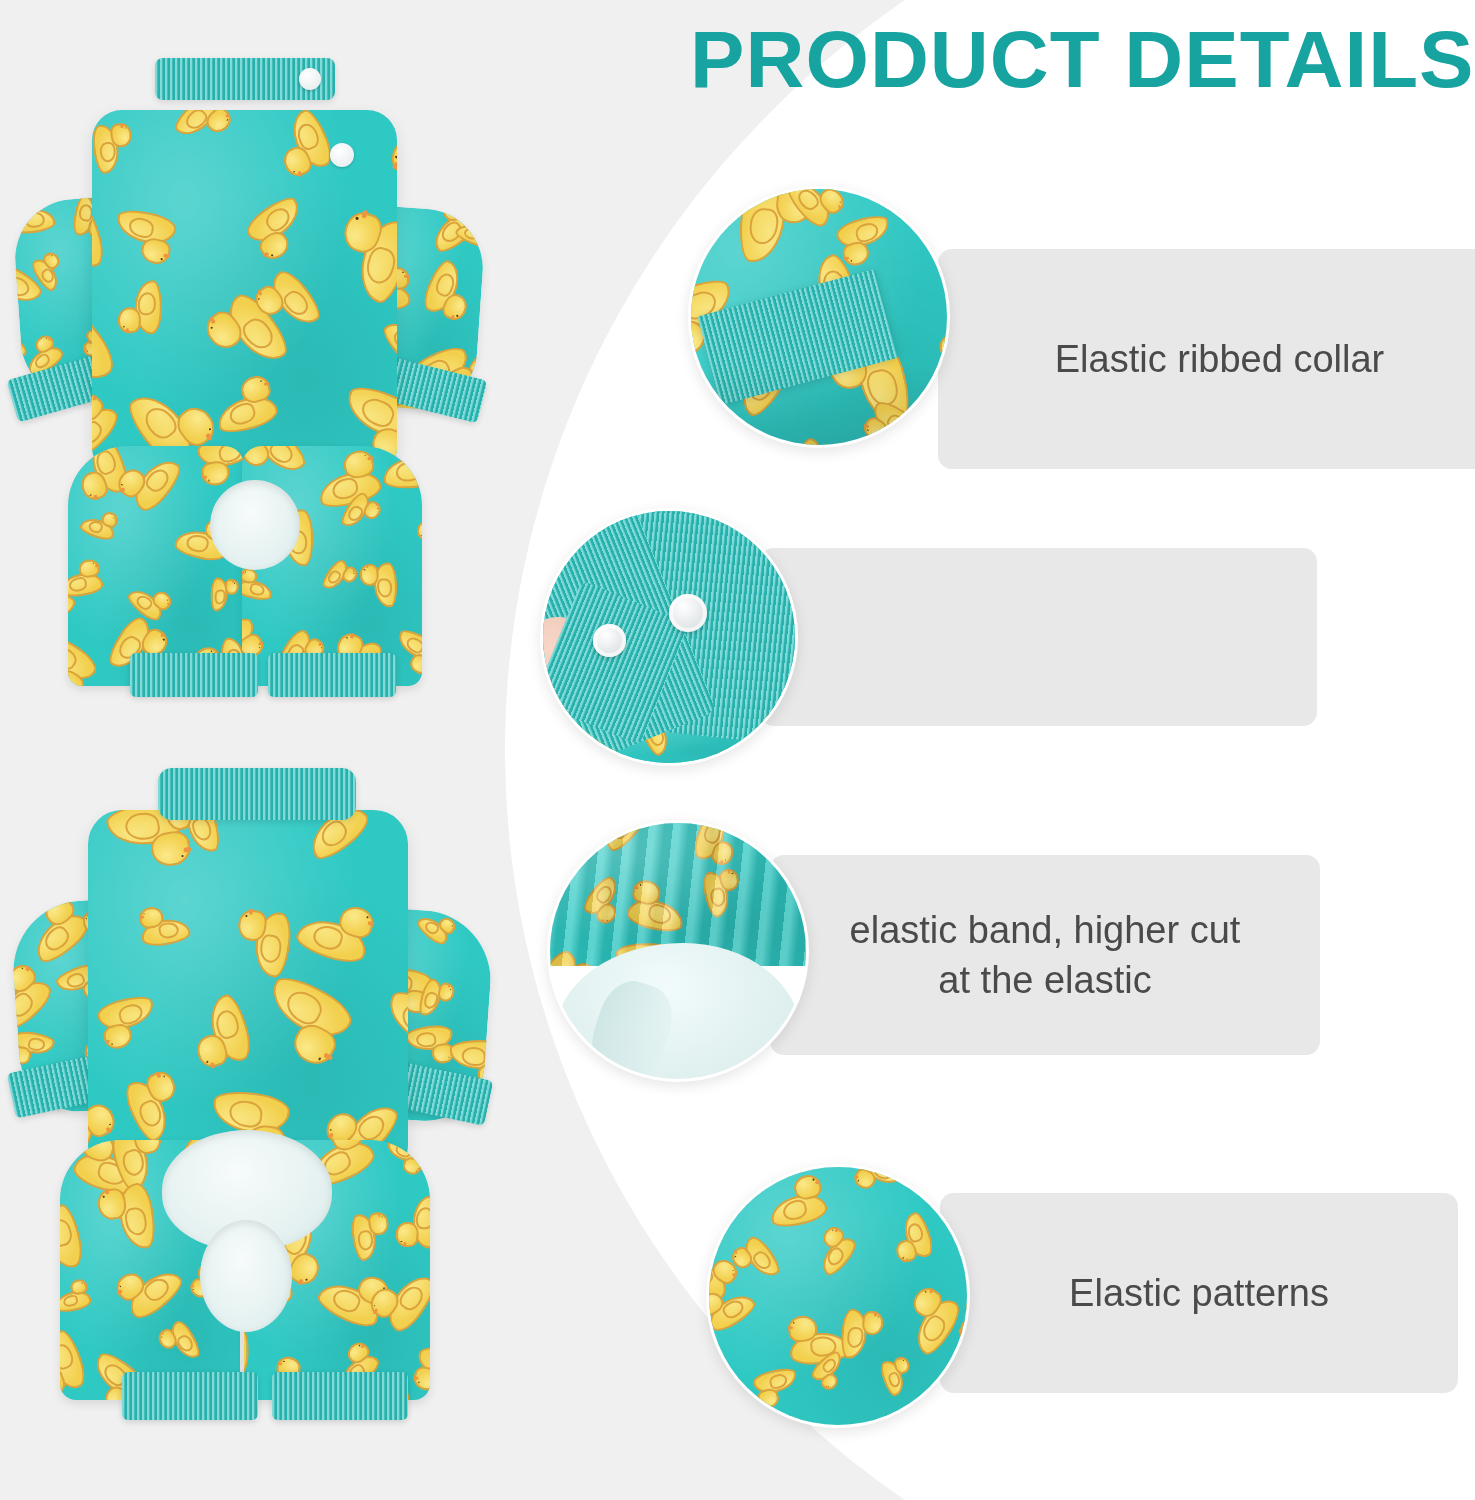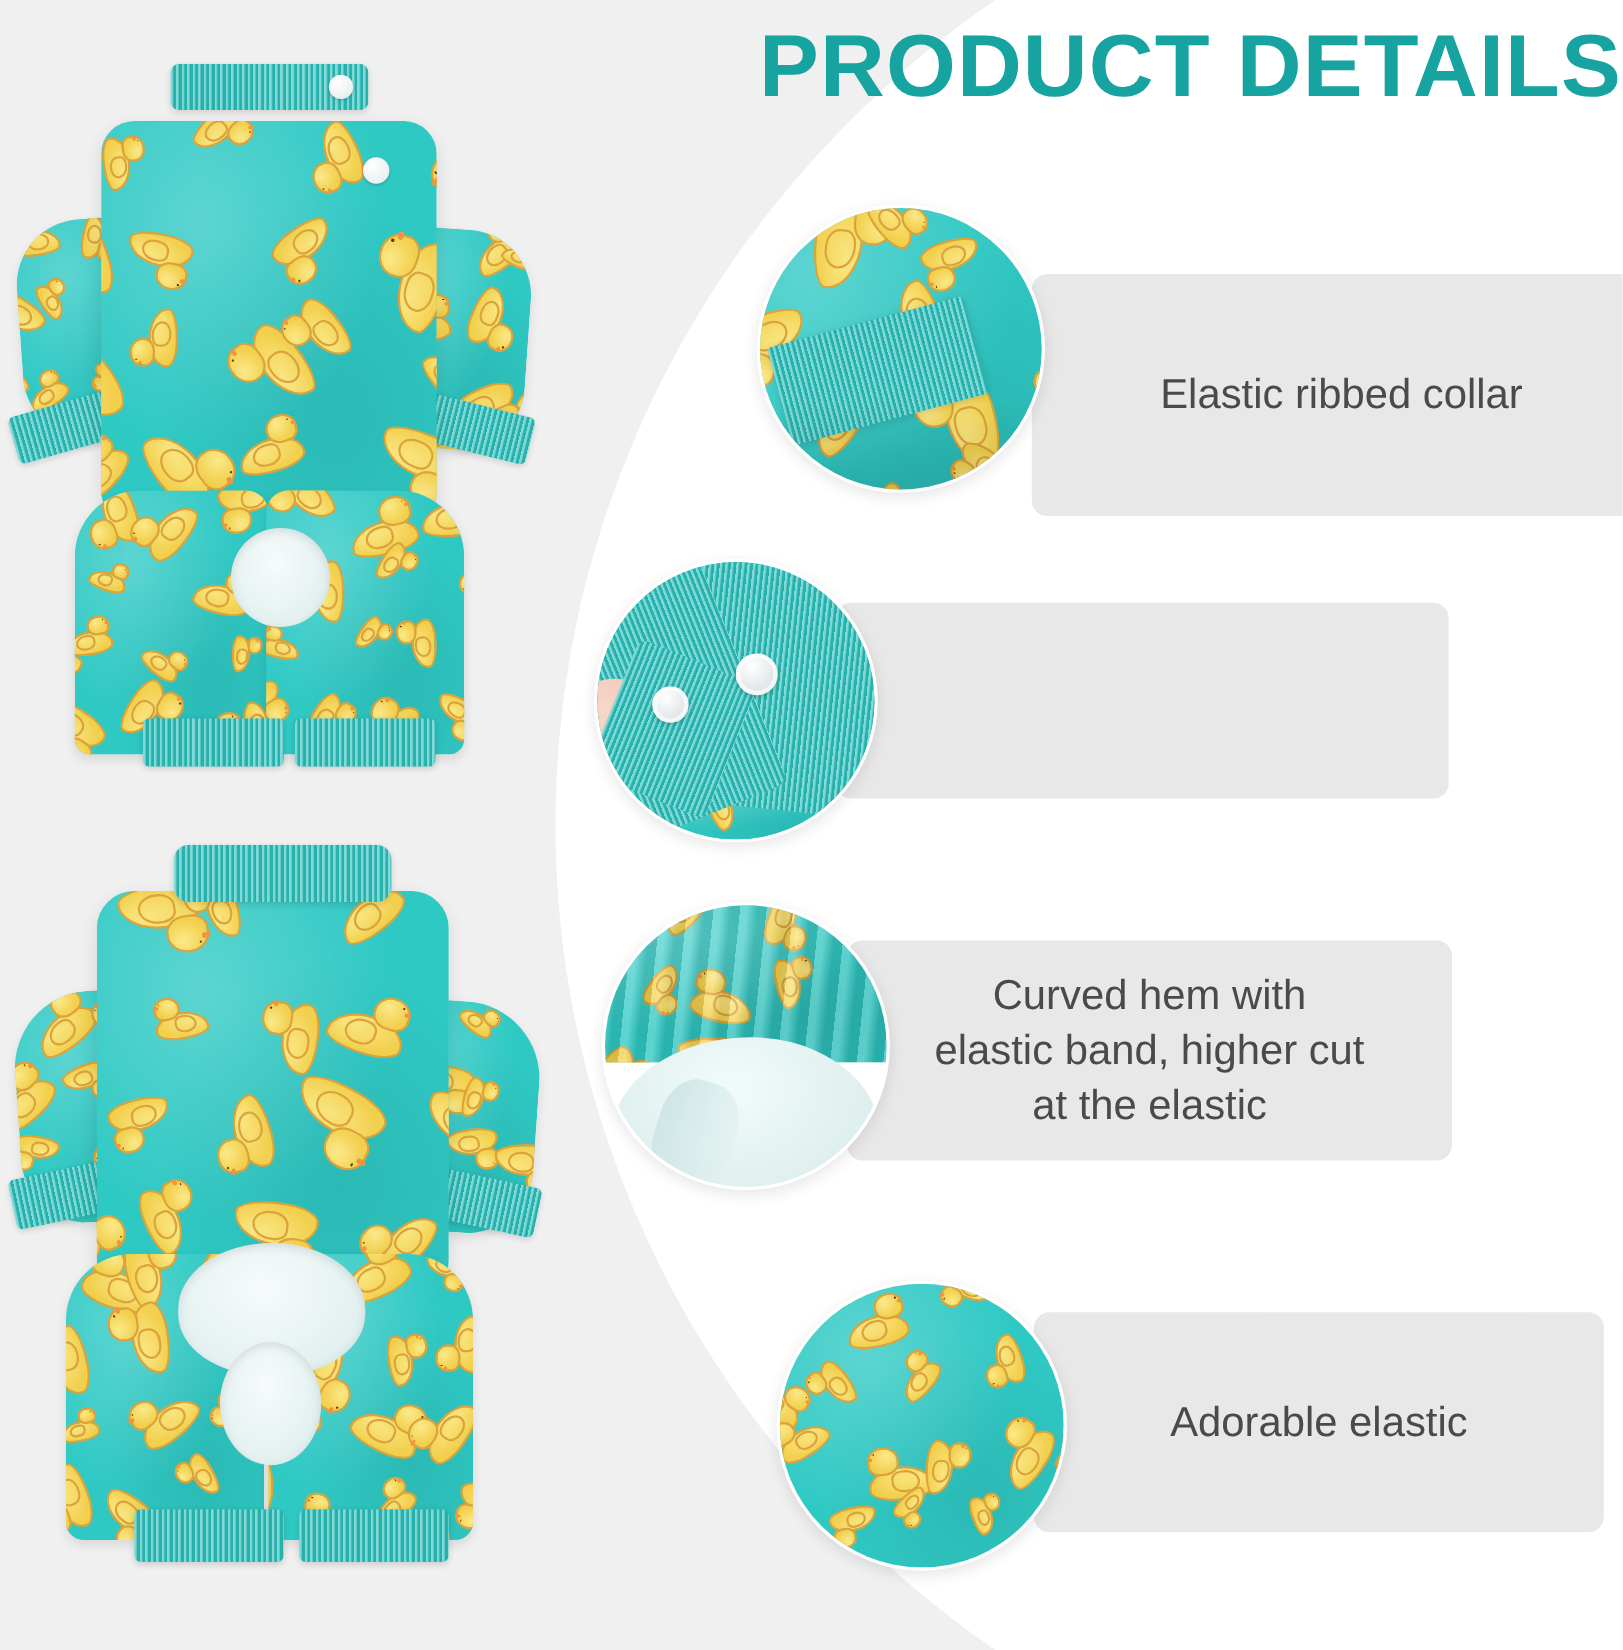--- a/index.html
+++ b/index.html
@@ -1523,21 +1523,20 @@
       <div class="finger"></div>
       <div class="c2-tab rib"></div>
       <div class="snap b1"></div>
       <div class="snap b2"></div>
     </div>
   </div>
 
   <div class="feature">
     <div class="panel" id="f3-panel">
       <div class="panel-text">
-        <span>Curved hem with</span>
         <span>elastic band, higher cut</span>
         <span>at the elastic</span>
       </div>
     </div>
     <div class="circle" id="f3-circle">
       <div class="hem-top">
         <div class="duckfabric">
             <div class="duck flip" style="width: 48.0054px; height: 39.3644px; left: -4.51809px; top: 17.6337px; transform: scaleX(-1) rotate(119deg);">
               <div class="body"></div>
               <div class="head">
@@ -1613,21 +1612,21 @@
         <div class="gathers"></div>
       </div>
       <div class="lining"></div>
       <div class="lining-fold"></div>
     </div>
   </div>
 
   <div class="feature">
     <div class="panel" id="f4-panel">
       <div class="panel-text">
-        <span>Adorable elastic</span>
+        <span>Elastic patterns</span>
       </div>
     </div>
     <div class="circle" id="f4-circle">
       <div class="duckfabric pat">
           <div class="duck" style="width: 46.5259px; height: 38.1512px; left: -3.35096px; top: -3.28244px; transform: rotate(353deg);">
             <div class="body"></div>
             <div class="head">
               <div class="eye"></div>
               <div class="beak"></div>
             </div>

